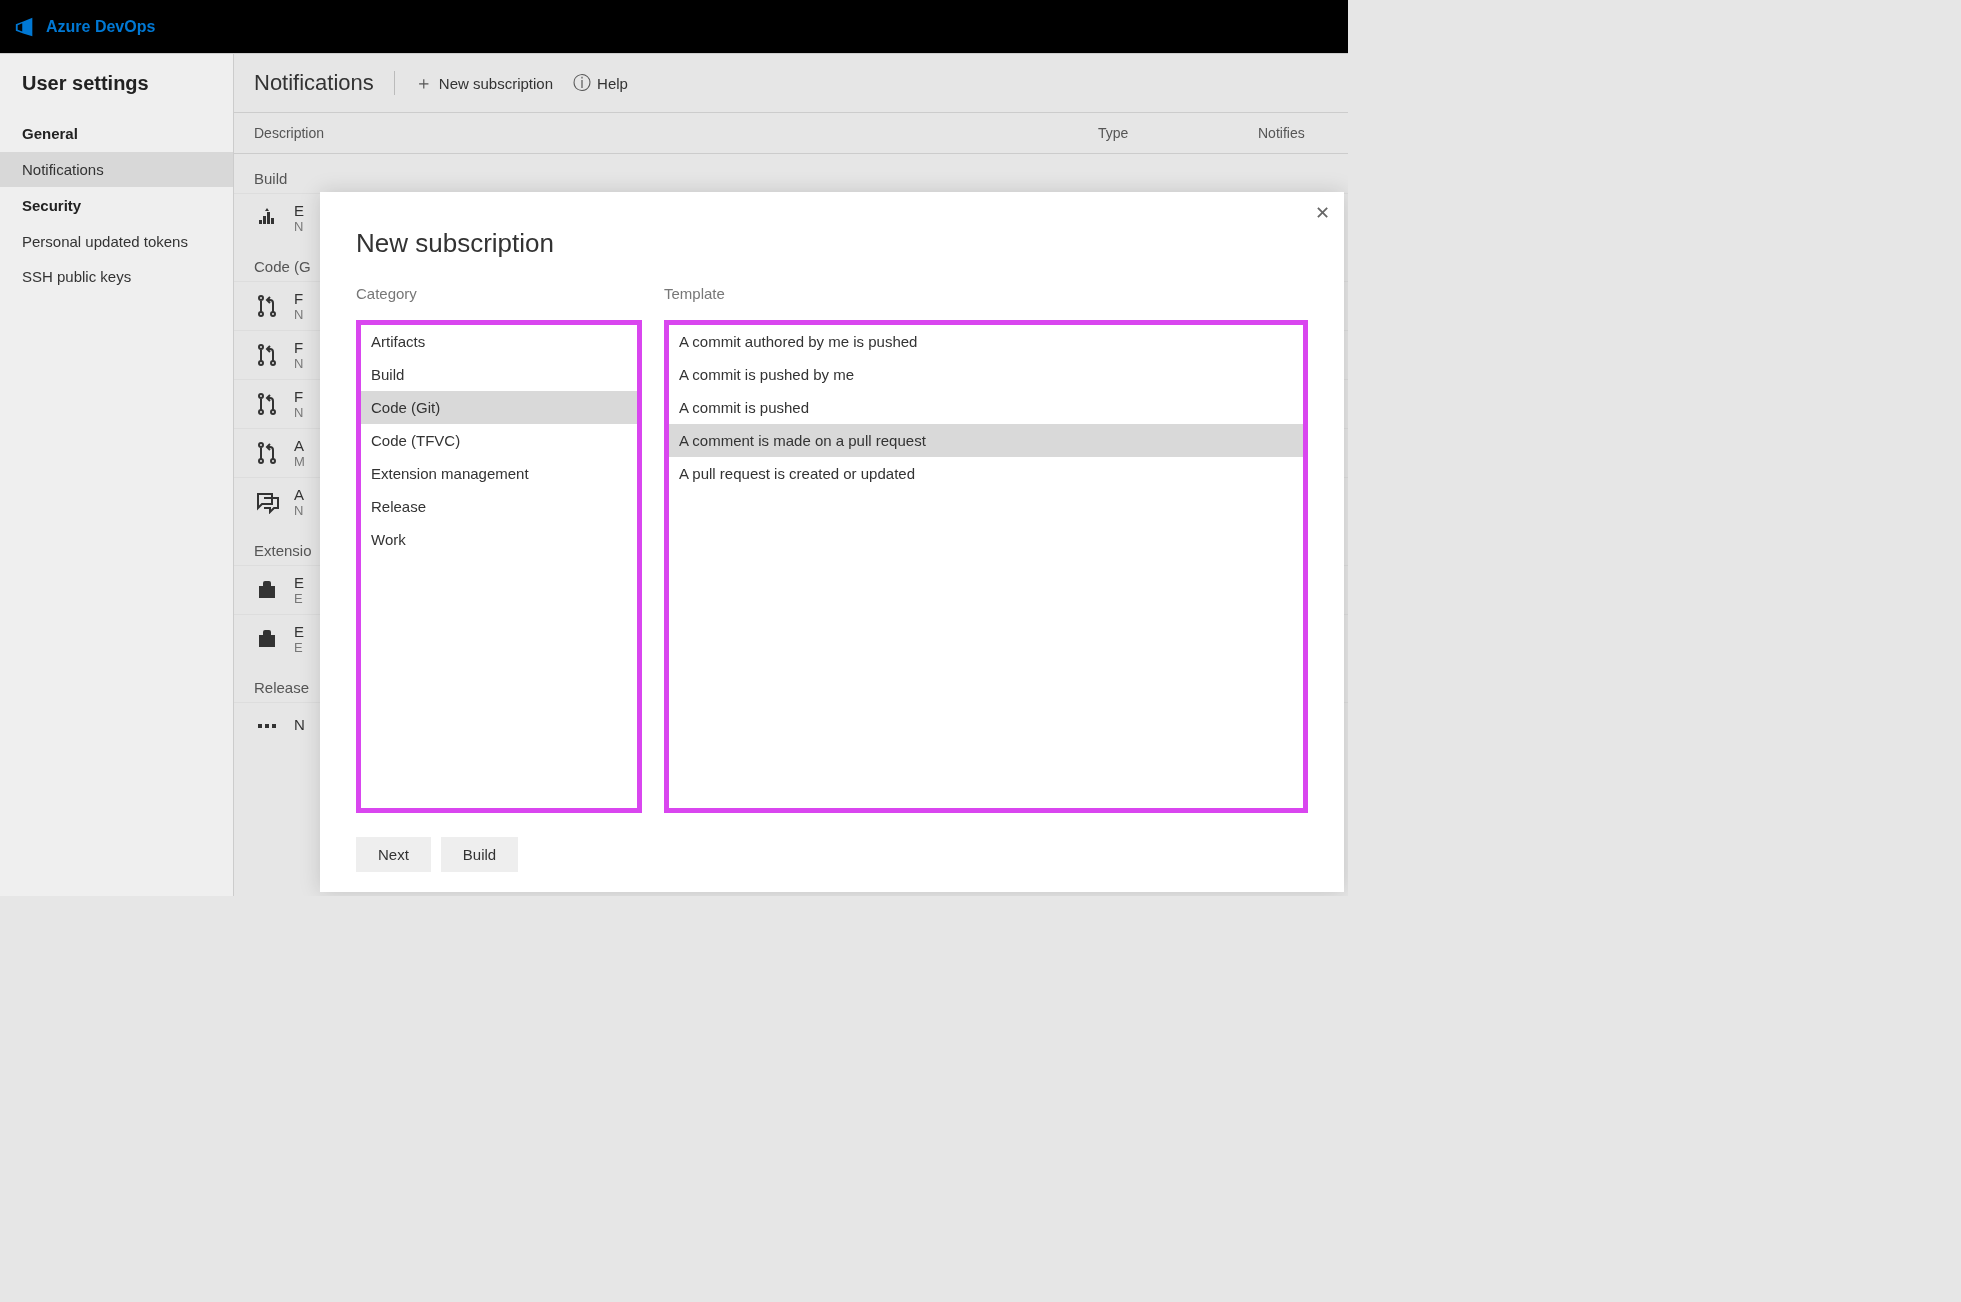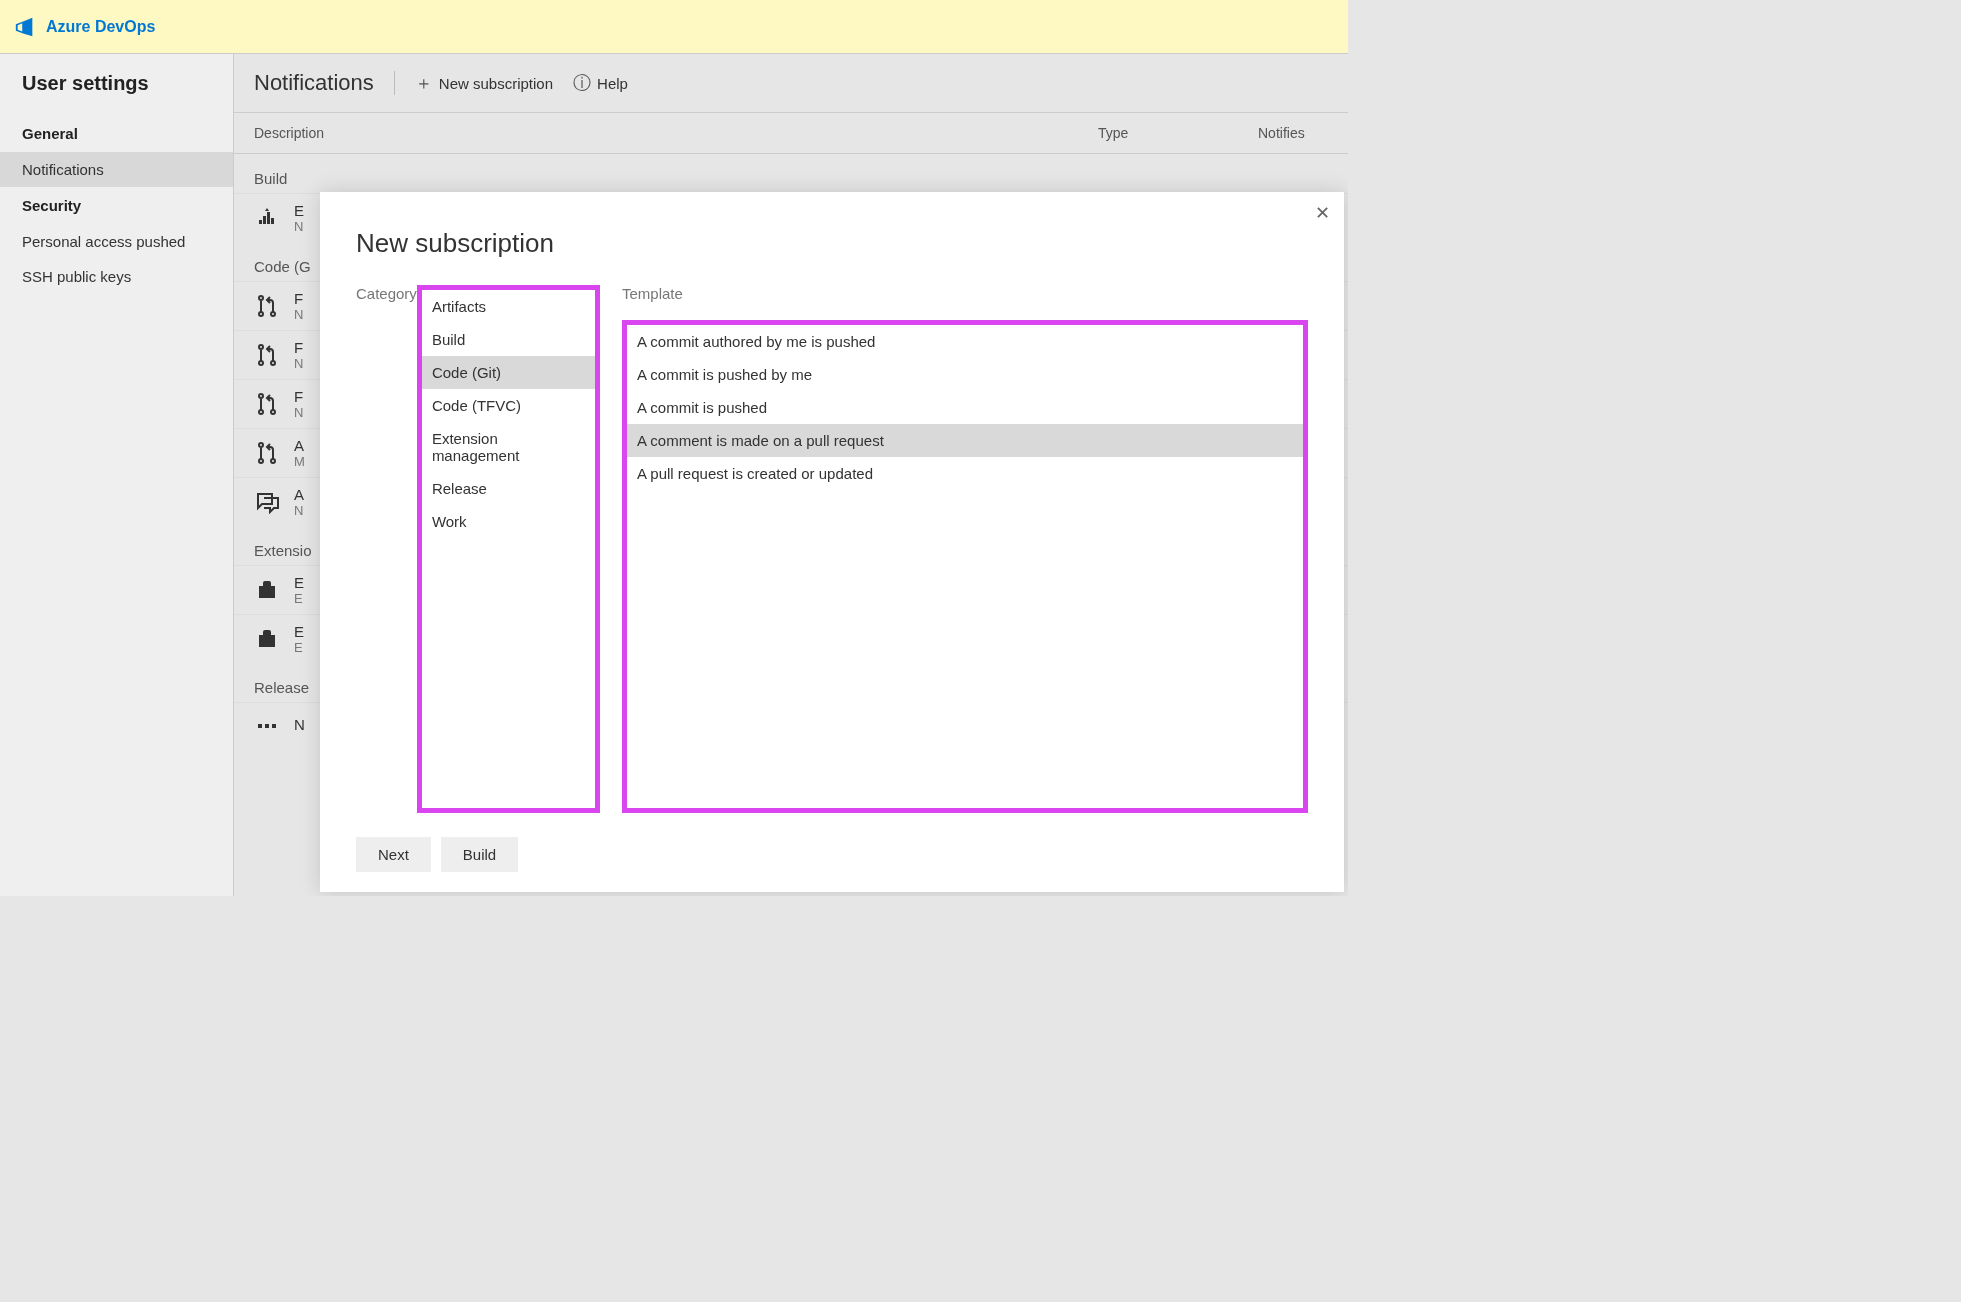--- a/index.html
+++ b/index.html
@@ -1,18 +1,18 @@
 <!DOCTYPE html>
 <html><head>
 <meta charset="utf-8">
 <style>
   * { box-sizing: border-box; margin: 0; padding: 0; }
   body { font-family: "Segoe UI", -apple-system, Arial, sans-serif; background: #e6e6e6; color: #333; width: 1348px; height: 896px; overflow: hidden; position: relative; }
 
-  .topbar { height: 54px; background: #fef9c3; border-bottom: 1px solid #ccc; display: flex; align-items: center; padding: 0 14px; }
+  .topbar { height: 54px; background: #000000; border-bottom: 1px solid #ccc; display: flex; align-items: center; padding: 0 14px; }
   .logo { display: flex; align-items: center; gap: 10px; color: #0078d4; font-weight: 600; font-size: 16px; }
   .logo svg { width: 22px; height: 22px; }
 
   .layout { display: flex; height: calc(100% - 54px); }
 
   .sidebar { width: 234px; background: #efefef; border-right: 1px solid #ccc; padding-top: 18px; }
   .sidebar h1 { font-size: 20px; font-weight: 600; padding: 0 22px 20px; color: #222; }
   .side-section { font-size: 15px; font-weight: 600; color: #222; padding: 10px 22px; }
   .side-item { font-size: 15px; color: #333; padding: 9px 22px; cursor: pointer; }
   .side-item.active { background: #d8d8d8; }
@@ -36,21 +36,21 @@
   .row-text { display: flex; flex-direction: column; }
   .row-title { font-size: 15px; color: #333; }
   .row-sub { font-size: 13px; color: #777; }
 
   
   .modal { position: absolute; left: 320px; top: 192px; right: 4px; bottom: 4px; background: #fff; box-shadow: 0 0 20px rgba(0,0,0,0.15); display: flex; flex-direction: column; }
   .modal-close { position: absolute; top: 10px; right: 14px; font-size: 18px; color: #666; cursor: pointer; }
   .modal-body { padding: 36px 36px 10px; flex: 1; display: flex; flex-direction: column; overflow: hidden; }
   .modal-title { font-size: 26px; font-weight: 300; color: #333; margin-bottom: 26px; }
   .cols { display: flex; gap: 22px; flex: 1; overflow: hidden; }
-  .col-cat { width: 244px; display: flex; }
+  .col-cat { width: 286px; display: flex; flex-direction: column; }
   .col-tmpl { flex: 1; display: flex; flex-direction: column; }
   .col-label { font-size: 15px; color: #777; margin-bottom: 18px; }
   .listbox { border: 5px solid #d946ef; flex: 1; overflow: auto; }
   .listitem { padding: 8px 10px; font-size: 15px; color: #333; cursor: pointer; }
   .listitem.selected { background: #d9d9d9; }
 
   .modal-footer { padding: 14px 36px 20px; display: flex; gap: 10px; }
   .btn { padding: 9px 22px; font-size: 15px; border: none; background: #eee; color: #333; cursor: pointer; }
 </style>
 </head>
@@ -64,21 +64,21 @@
     <span>Azure DevOps</span>
   </div>
 </div>
 
 <div class="layout">
   <div class="sidebar">
     <h1>User settings</h1>
     <div class="side-section">General</div>
     <div class="side-item active">Notifications</div>
     <div class="side-section">Security</div>
-    <div class="side-item">Personal access pushed</div>
+    <div class="side-item">Personal updated tokens</div>
     <div class="side-item">SSH public keys</div>
   </div>
 
   <div class="main">
     <div class="page-header">
       <span class="page-title">Notifications</span>
       <span class="vert-sep"></span>
       <span class="hdr-action">
         <span class="hdr-icon">＋</span>
         <span>New subscription</span>

